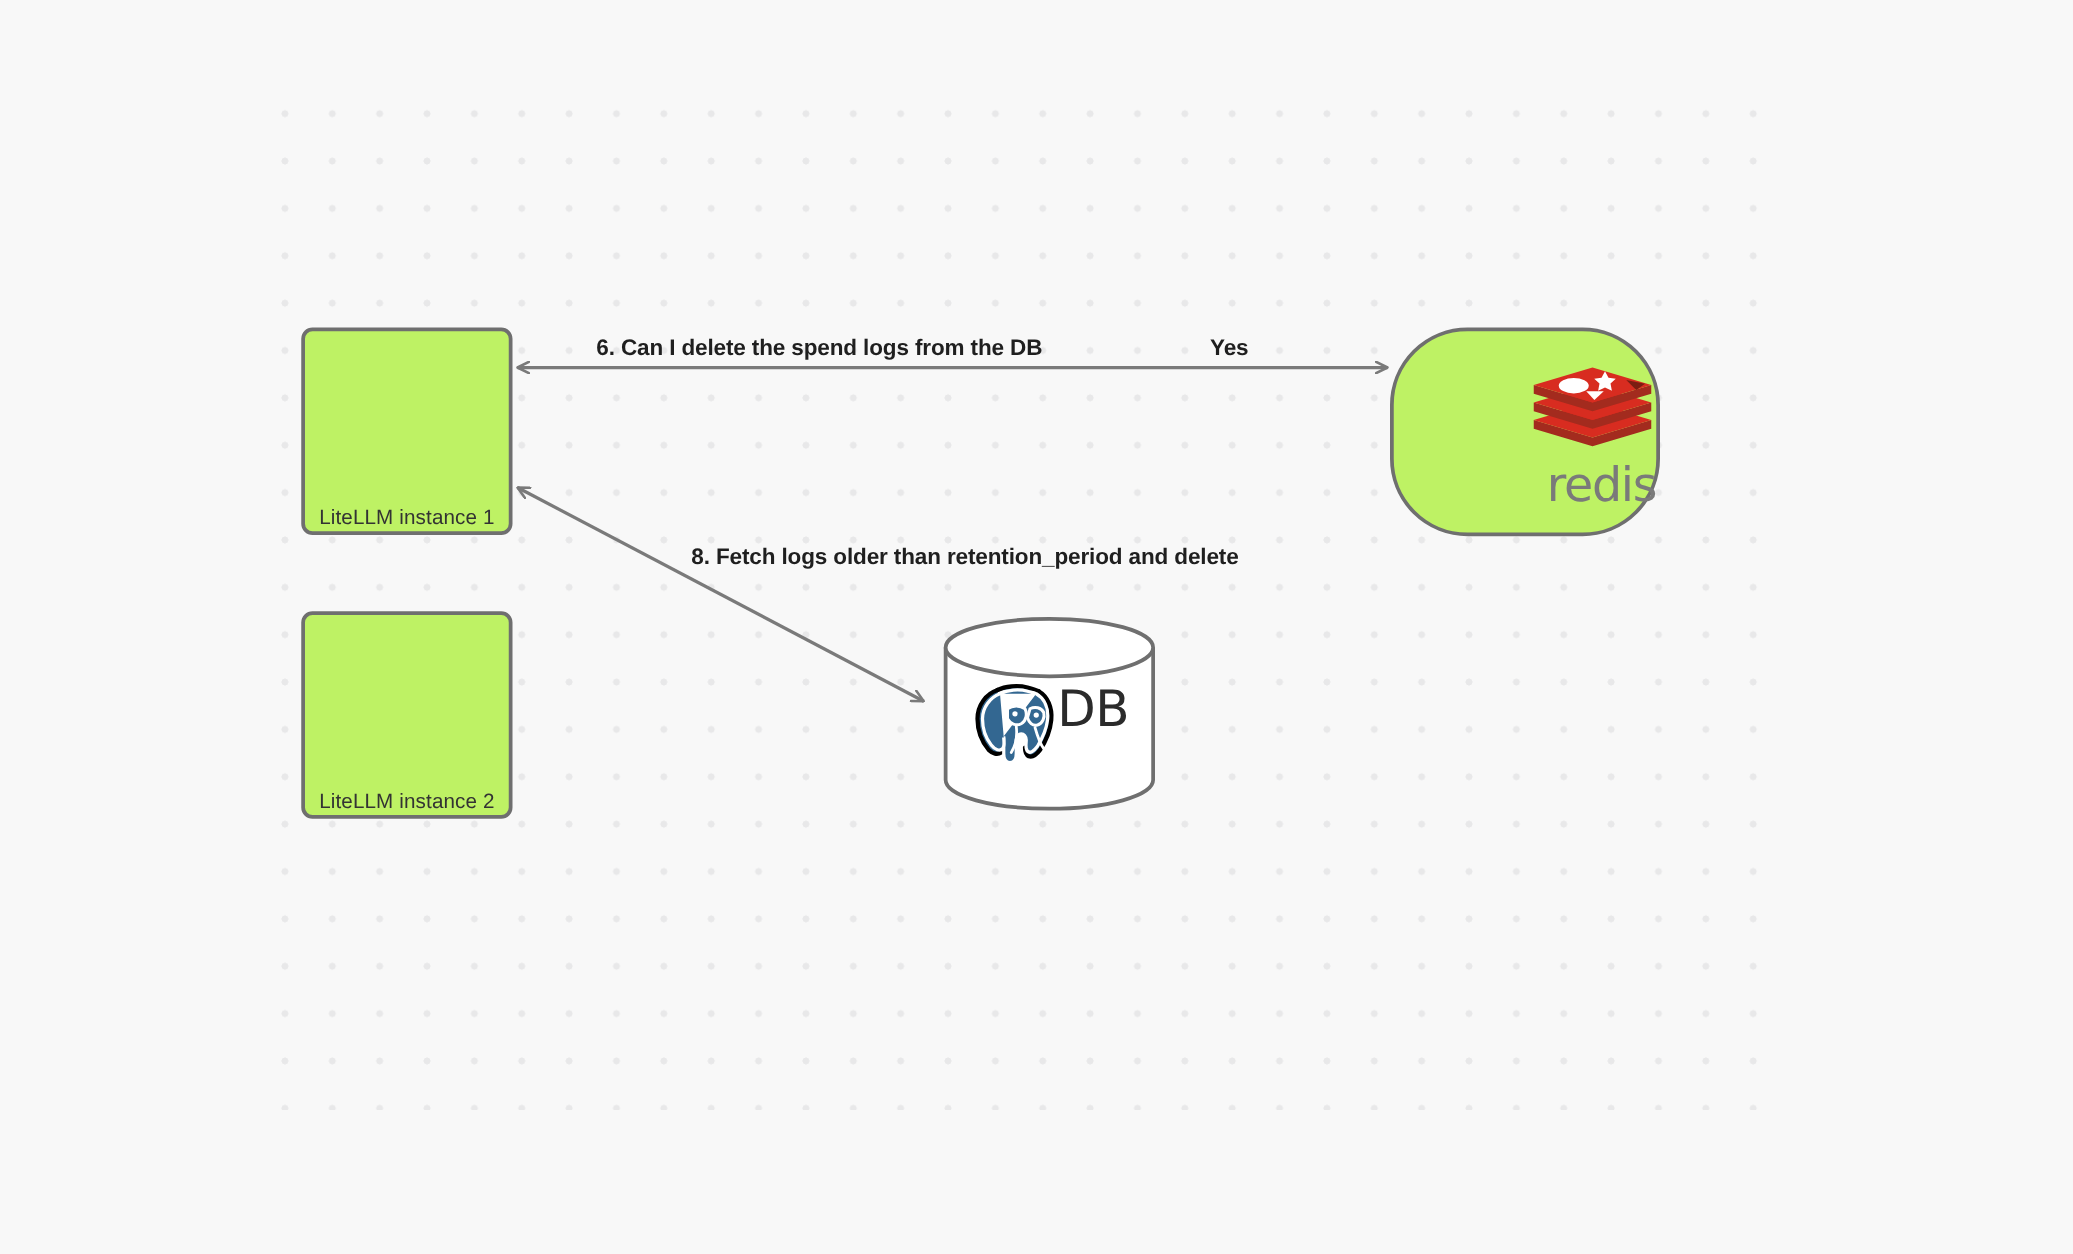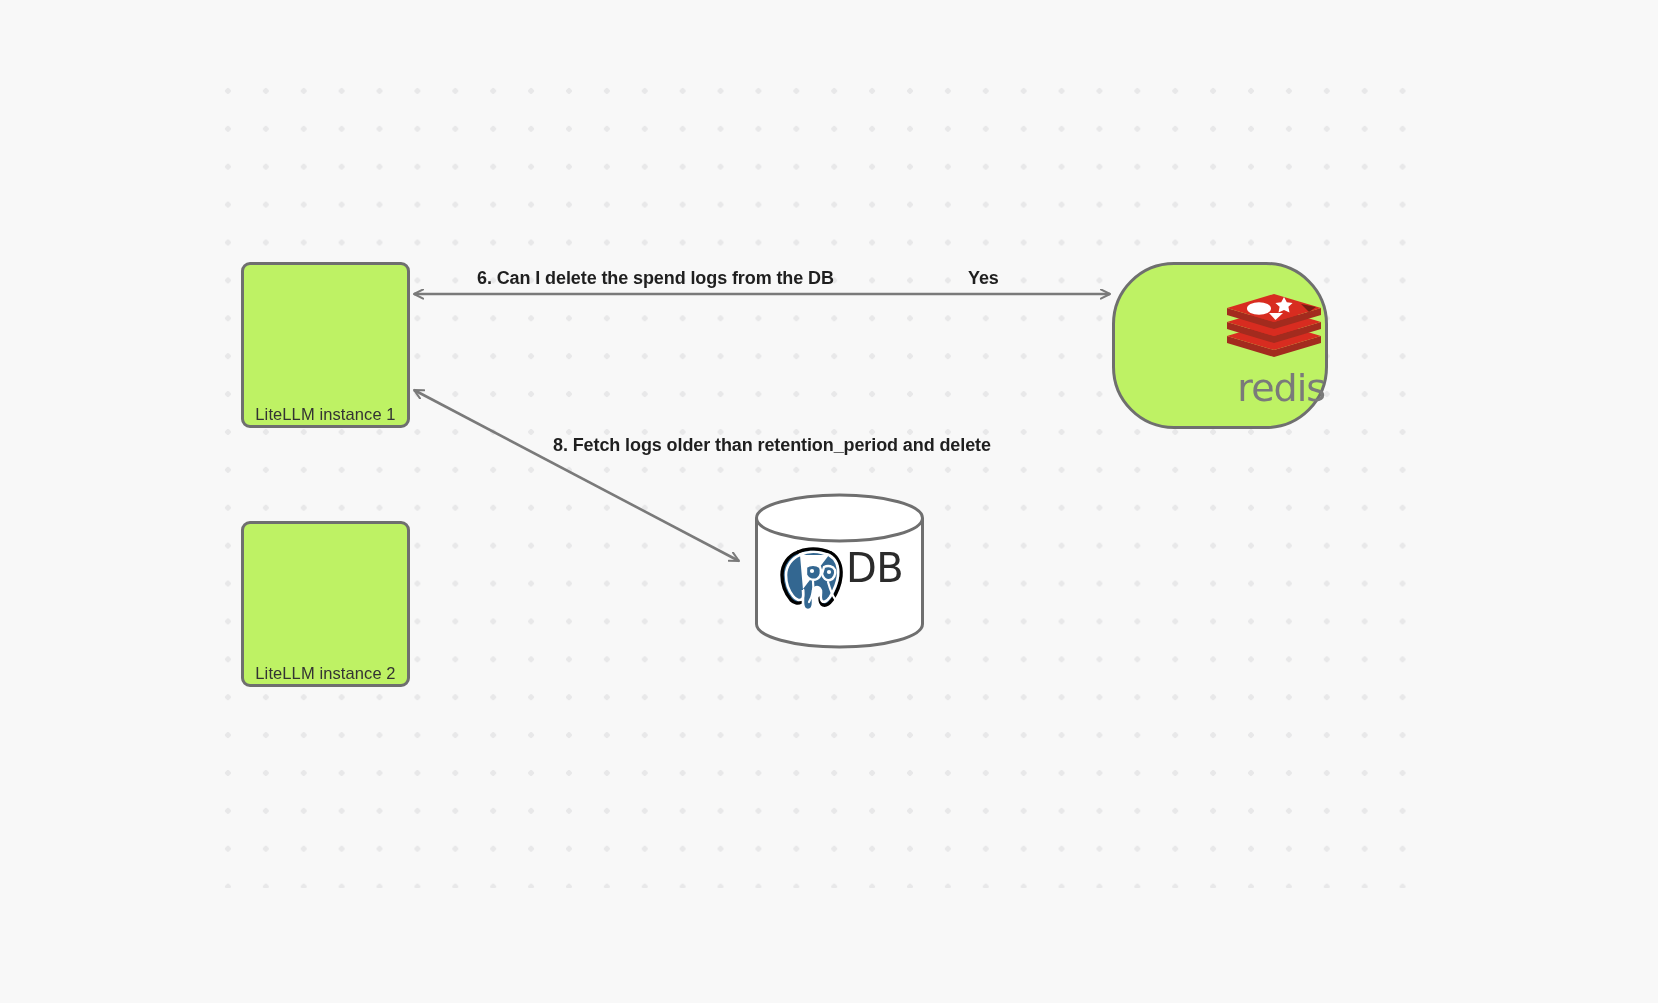--- a/index.html
+++ b/index.html
@@ -54,21 +54,21 @@
   }
   .instance-label {
     font-size: 16.5px;
     color: #333333;
     letter-spacing: 0.1px;
     text-align: center;
     line-height: 1.2;
   }
 
   #node-instance-1 { left: 241px; top: 262px; }
-  #node-instance-2 { left: 241px; top: 489px; margin-top: 32px; }
+  #node-instance-2 { left: 241px; top: 489px; }
   #node-instance-3 { left: 241px; top: 715px; }
 
   
   #node-redis {
     left: 1112px;
     top: 262px;
     width: 216px;
     height: 167px;
     border-radius: 62px;
     flex-direction: column;

